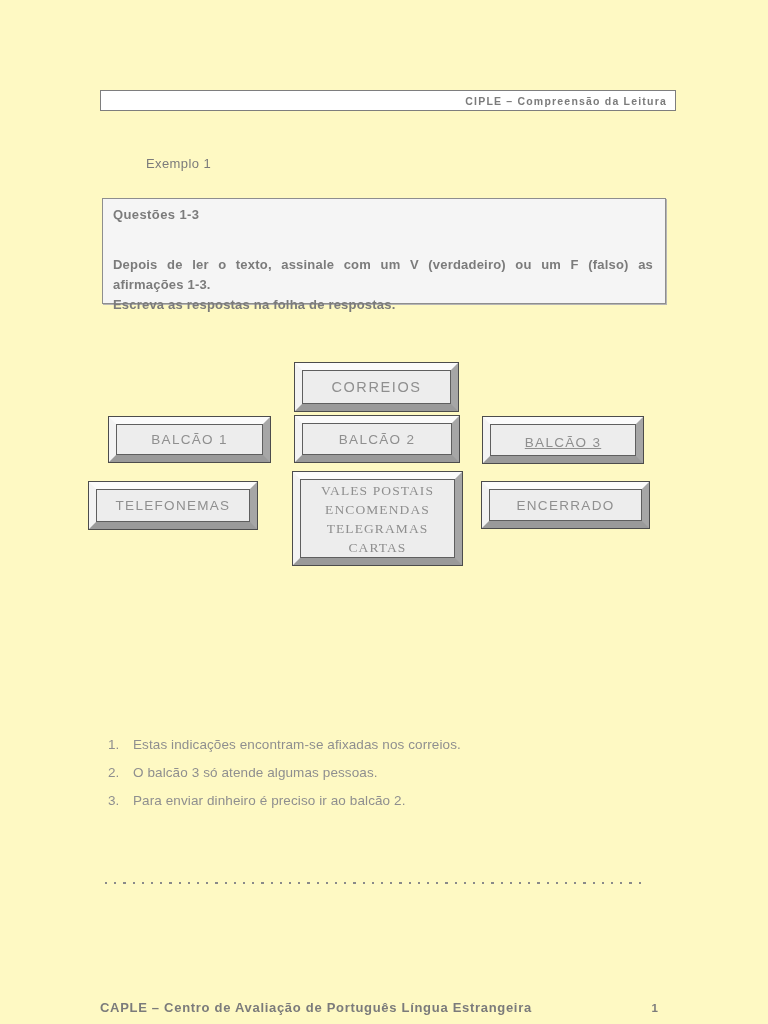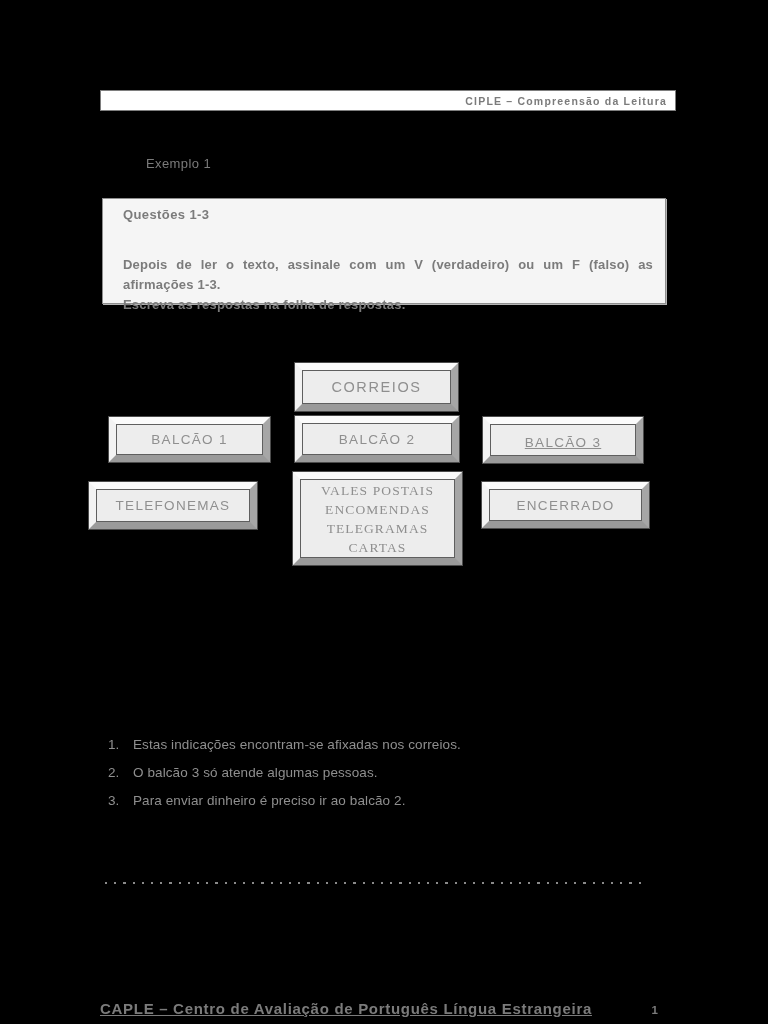--- a/index.html
+++ b/index.html
@@ -1,21 +1,21 @@
 <!DOCTYPE html>
 <html><head>
 <meta charset="utf-8">
 <style>
   * { margin: 0; padding: 0; box-sizing: border-box; }
   html, body { background: #ffffff; }
   body {
     width: 768px; height: 1024px; position: relative; overflow: hidden;
     font-family: "Liberation Sans", "DejaVu Sans", sans-serif;
   }
-  .page { position: absolute; inset: 0; background: #000000; }
+  .page { position: absolute; inset: 0; background: #fef9c3; }
 
   
   .header-box {
     position: absolute; left: 100px; top: 90px; width: 576px; height: 21px;
     border: 1px solid #7e7e7e; background: #ffffff;
     display: flex; align-items: center; justify-content: flex-end;
     padding-right: 8px;
   }
   .header-box span {
     font-size: 10.5px; font-weight: bold; letter-spacing: 1.2px; color: #7b7b7b;
@@ -26,21 +26,21 @@
   .example-title {
     position: absolute; left: 110px; top: 156px;
     font-size: 13px; font-weight: normal; letter-spacing: 0.4px; color: #7b7b7b; padding-left: 36px;
   }
 
   
   .question-box {
     position: absolute; left: 102px; top: 198px; width: 564px; height: 106px;
     background: #f5f5f5; border: 1px solid #8e8e8e;
     box-shadow: 1px 1px 0 #b5b5b5;
-    padding: 8px 12px 0 20px;
+    padding: 8px 12px 0 10px;
     color: #7b7b7b; font-weight: bold; font-size: 13px;
   }
   .question-box .qb-title { letter-spacing: 0.4px; }
   .question-box .qb-lines { margin-top: 33px; line-height: 20px; letter-spacing: 0.2px; }
   .qb-line-justify { text-align: justify; text-align-last: justify; }
 
   
   .sign {
     position: absolute;
     border: 7px solid;
@@ -81,21 +81,21 @@
     background-image: repeating-linear-gradient(to right, #8a8a8a 0px, #8a8a8a 2.2px, transparent 2.2px, transparent 9.2px);
     background-size: 100% 2.4px; background-repeat: no-repeat; background-position: 0 0;
   }
 
   
   .footer {
     position: absolute; left: 100px; top: 1000px; width: 558px;
     display: flex; justify-content: space-between; align-items: baseline;
   }
   .footer .footer-left {
-    font-size: 15px; font-weight: bold; letter-spacing: 0.7px; color: #7b7b7b; white-space: nowrap; text-decoration: underline;
+    font-size: 13px; font-weight: bold; letter-spacing: 0.7px; color: #7b7b7b; white-space: nowrap;
   }
   .footer .footer-page {
     font-size: 11.5px; font-weight: bold; color: #7b7b7b;
   }
 </style>
 </head>
 <body>
 
 <div class="page">
 

